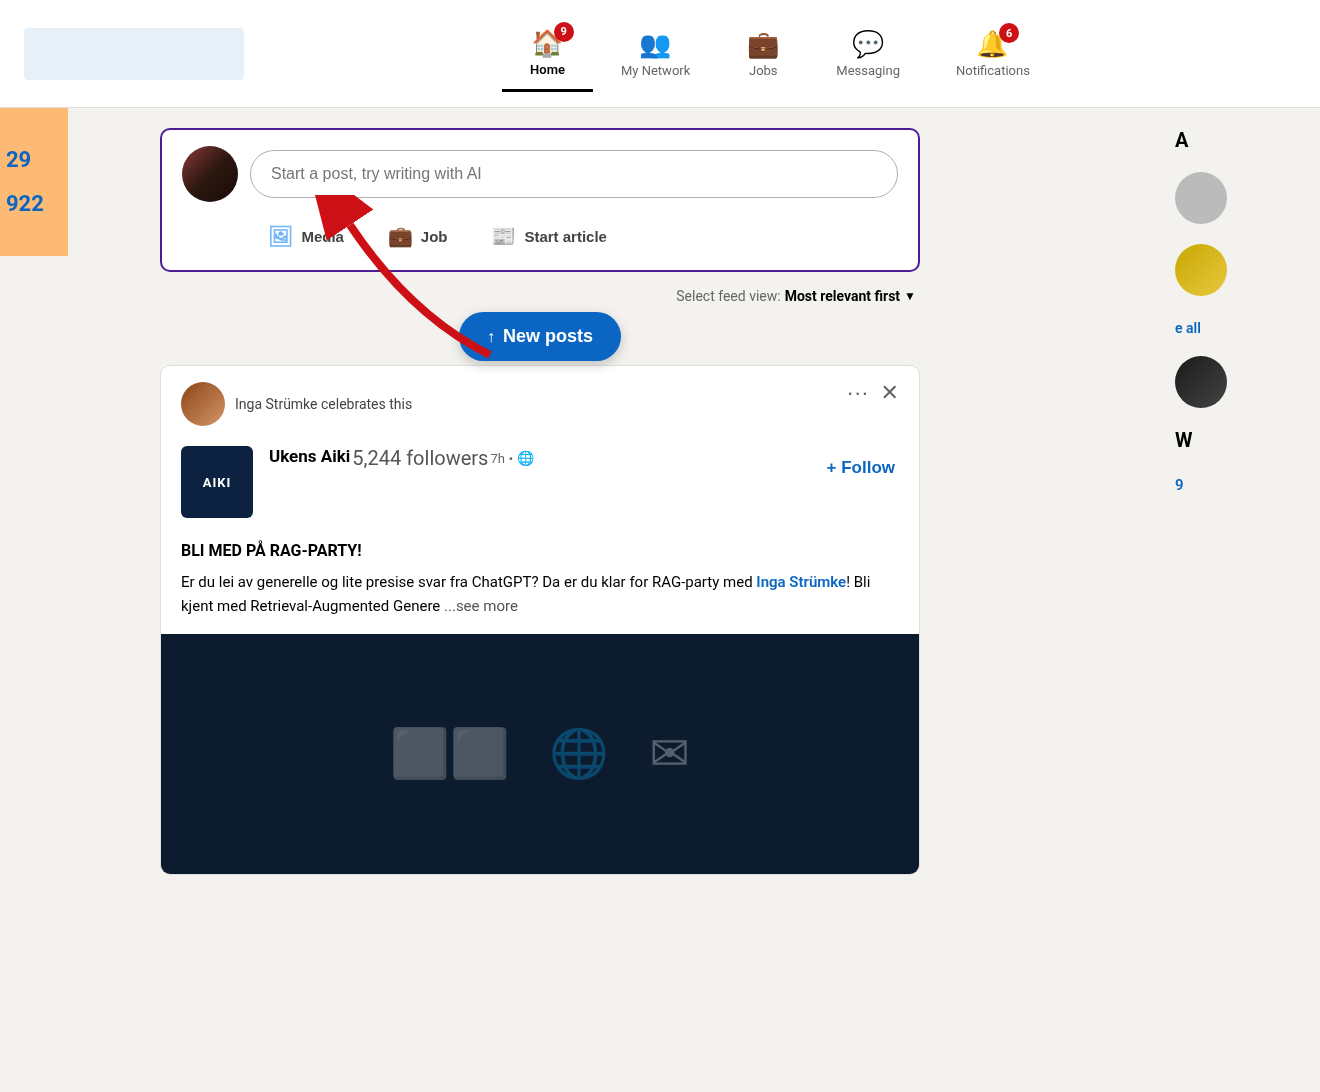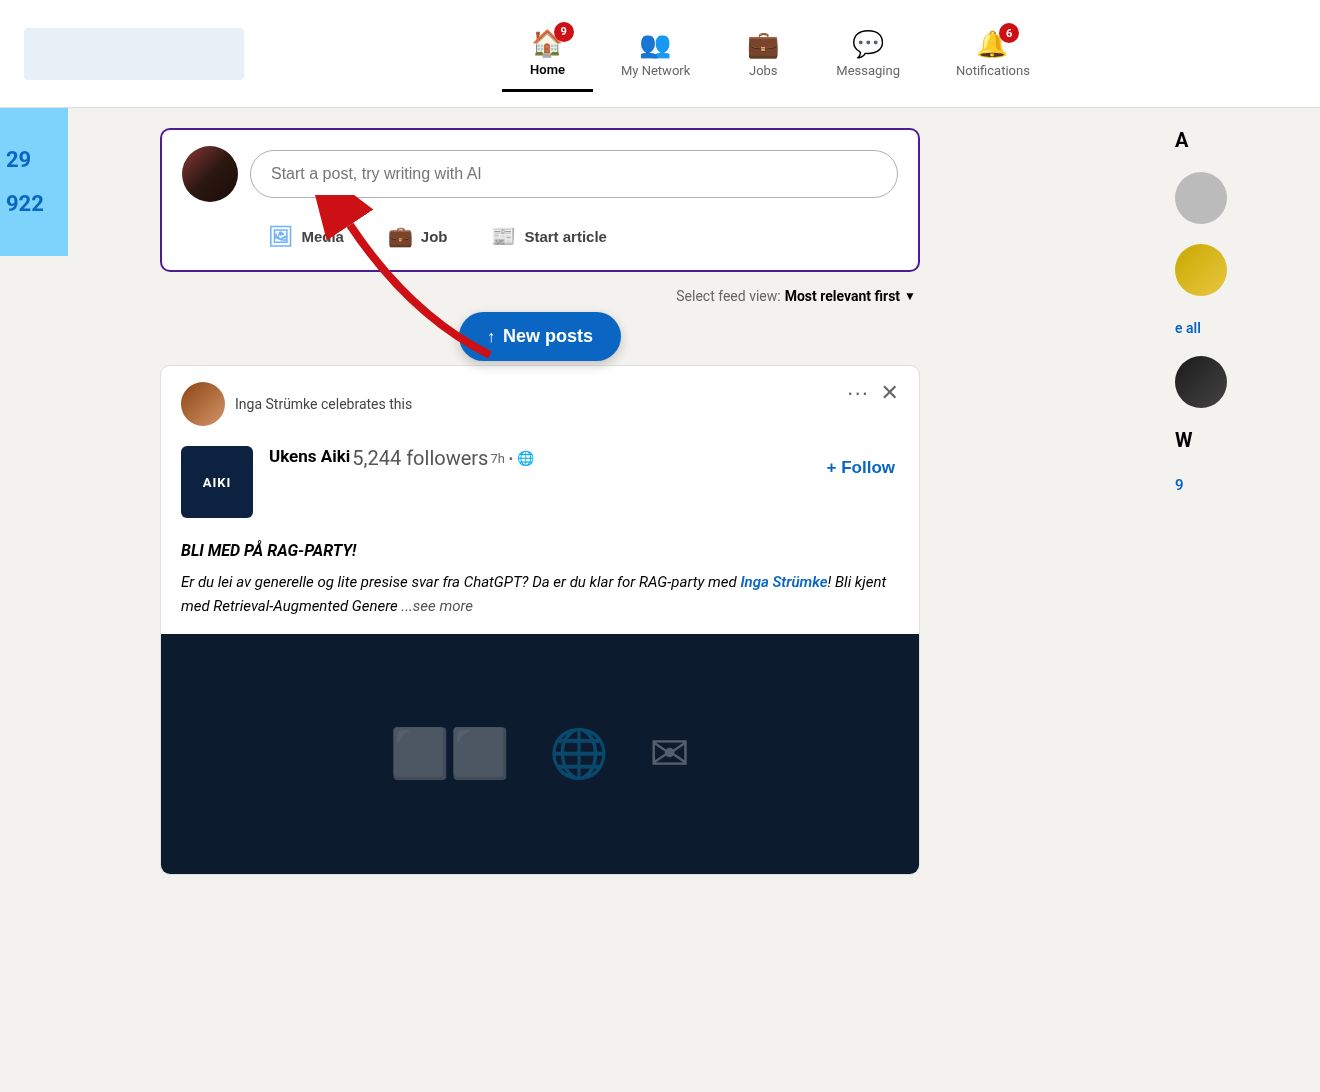--- a/index.html
+++ b/index.html
@@ -333,21 +333,20 @@
       padding: 8px 4px;
       margin-top: 4px;
     }
 
     
     .post-content {
       padding: 8px 20px 16px;
       font-size: 15px;
       color: #000;
       line-height: 1.6;
-      font-style: italic;
     }
     .post-content .post-title {
       font-weight: 700;
       font-size: 16px;
       margin-bottom: 6px;
     }
     .post-content .post-body {
       font-weight: 400;
     }
     .post-content .mention {
@@ -381,21 +380,21 @@
       margin-top: 4px;
     }
     .sidebar-label.small {
       font-size: 14px;
     }
     .left-side-numbers {
       position: absolute;
       top: 108px;
       left: 0;
       width: 68px;
-      background: #7dd3fc;
+      background: #fdba74;
       padding: 30px 6px;
       display: flex;
       flex-direction: column;
       gap: 0;
     }
     .side-num {
       color: #0a66c2;
       font-size: 22px;
       font-weight: 700;
       line-height: 2.0;

